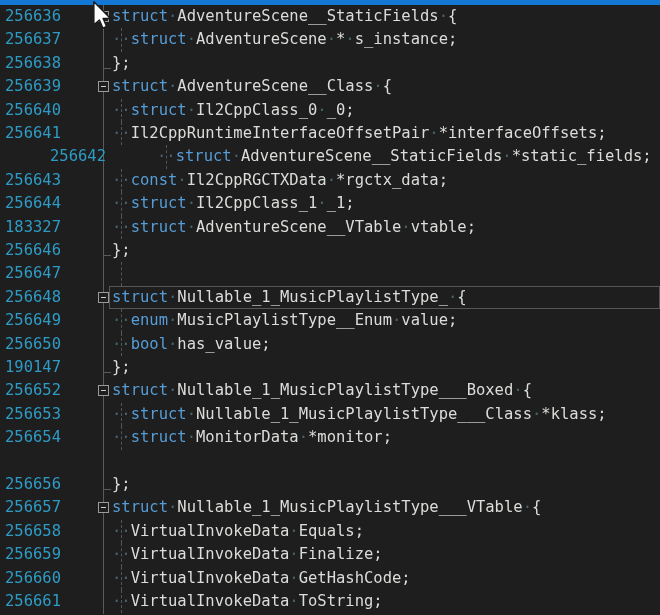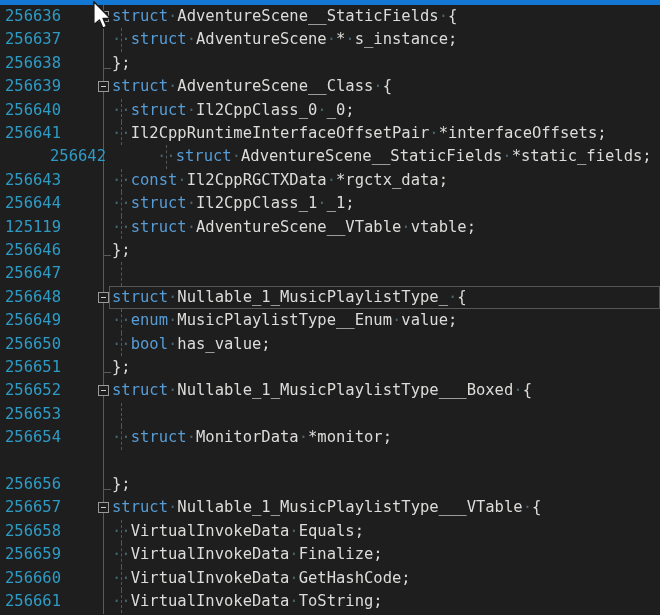--- a/index.html
+++ b/index.html
@@ -85,21 +85,21 @@
         <span class="lnum">256643</span>
         <span class="guide"></span>
         <span class="code"><span class="t-ws">··</span><span class="t-kw">const</span><span class="t-ws">·</span><span class="t-id">Il2CppRGCTXData</span><span class="t-ws">·</span><span class="t-id">*rgctx_data;</span></span>
       </div>
       <div class="row" style="top: 192.2px;">
         <span class="lnum">256644</span>
         <span class="guide"></span>
         <span class="code"><span class="t-ws">··</span><span class="t-kw">struct</span><span class="t-ws">·</span><span class="t-id">Il2CppClass_1</span><span class="t-ws">·</span><span class="t-id">_1;</span></span>
       </div>
       <div class="row" style="top: 215.6px;">
-        <span class="lnum">125119</span>
+        <span class="lnum">183327</span>
         <span class="guide"></span>
         <span class="code"><span class="t-ws">··</span><span class="t-kw">struct</span><span class="t-ws">·</span><span class="t-id">AdventureScene__VTable</span><span class="t-ws">·</span><span class="t-id">vtable;</span></span>
       </div>
       <div class="row" style="top: 239px;">
         <span class="lnum">256646</span>
         <span class="foldend"></span>
         <span class="code"><span class="t-id">};</span></span>
       </div>
       <div class="row" style="top: 262.4px;">
         <span class="lnum">256647</span>
@@ -116,32 +116,33 @@
         <span class="lnum">256649</span>
         <span class="guide"></span>
         <span class="code"><span class="t-ws">··</span><span class="t-kw">enum</span><span class="t-ws">·</span><span class="t-id">MusicPlaylistType__Enum</span><span class="t-ws">·</span><span class="t-id">value;</span></span>
       </div>
       <div class="row" style="top: 332.6px;">
         <span class="lnum">256650</span>
         <span class="guide"></span>
         <span class="code"><span class="t-ws">··</span><span class="t-kw">bool</span><span class="t-ws">·</span><span class="t-id">has_value;</span></span>
       </div>
       <div class="row" style="top: 356px;">
-        <span class="lnum">256651</span>
+        <span class="lnum">190147</span>
         <span class="foldend"></span>
         <span class="code"><span class="t-id">};</span></span>
       </div>
       <div class="row" style="top: 379.4px;">
         <span class="lnum">256652</span>
         <span class="foldbox"></span>
         <span class="code"><span class="t-kw">struct</span><span class="t-ws">·</span><span class="t-id">Nullable_1_MusicPlaylistType___Boxed</span><span class="t-ws">·</span><span class="t-id">{</span></span>
       </div>
       <div class="row" style="top: 402.8px;">
         <span class="lnum">256653</span>
         <span class="guide"></span>
+        <span class="code"><span class="t-ws">··</span><span class="t-kw">struct</span><span class="t-ws">·</span><span class="t-id">Nullable_1_MusicPlaylistType___Class</span><span class="t-ws">·</span><span class="t-id">*klass;</span></span>
       </div>
       <div class="row" style="top: 426.2px;">
         <span class="lnum">256654</span>
         <span class="guide"></span>
         <span class="code"><span class="t-ws">··</span><span class="t-kw">struct</span><span class="t-ws">·</span><span class="t-id">MonitorData</span><span class="t-ws">·</span><span class="t-id">*monitor;</span></span>
       </div>
       <div class="row" style="top: 473px;">
         <span class="lnum">256656</span>
         <span class="foldend"></span>
         <span class="code"><span class="t-id">};</span></span>

